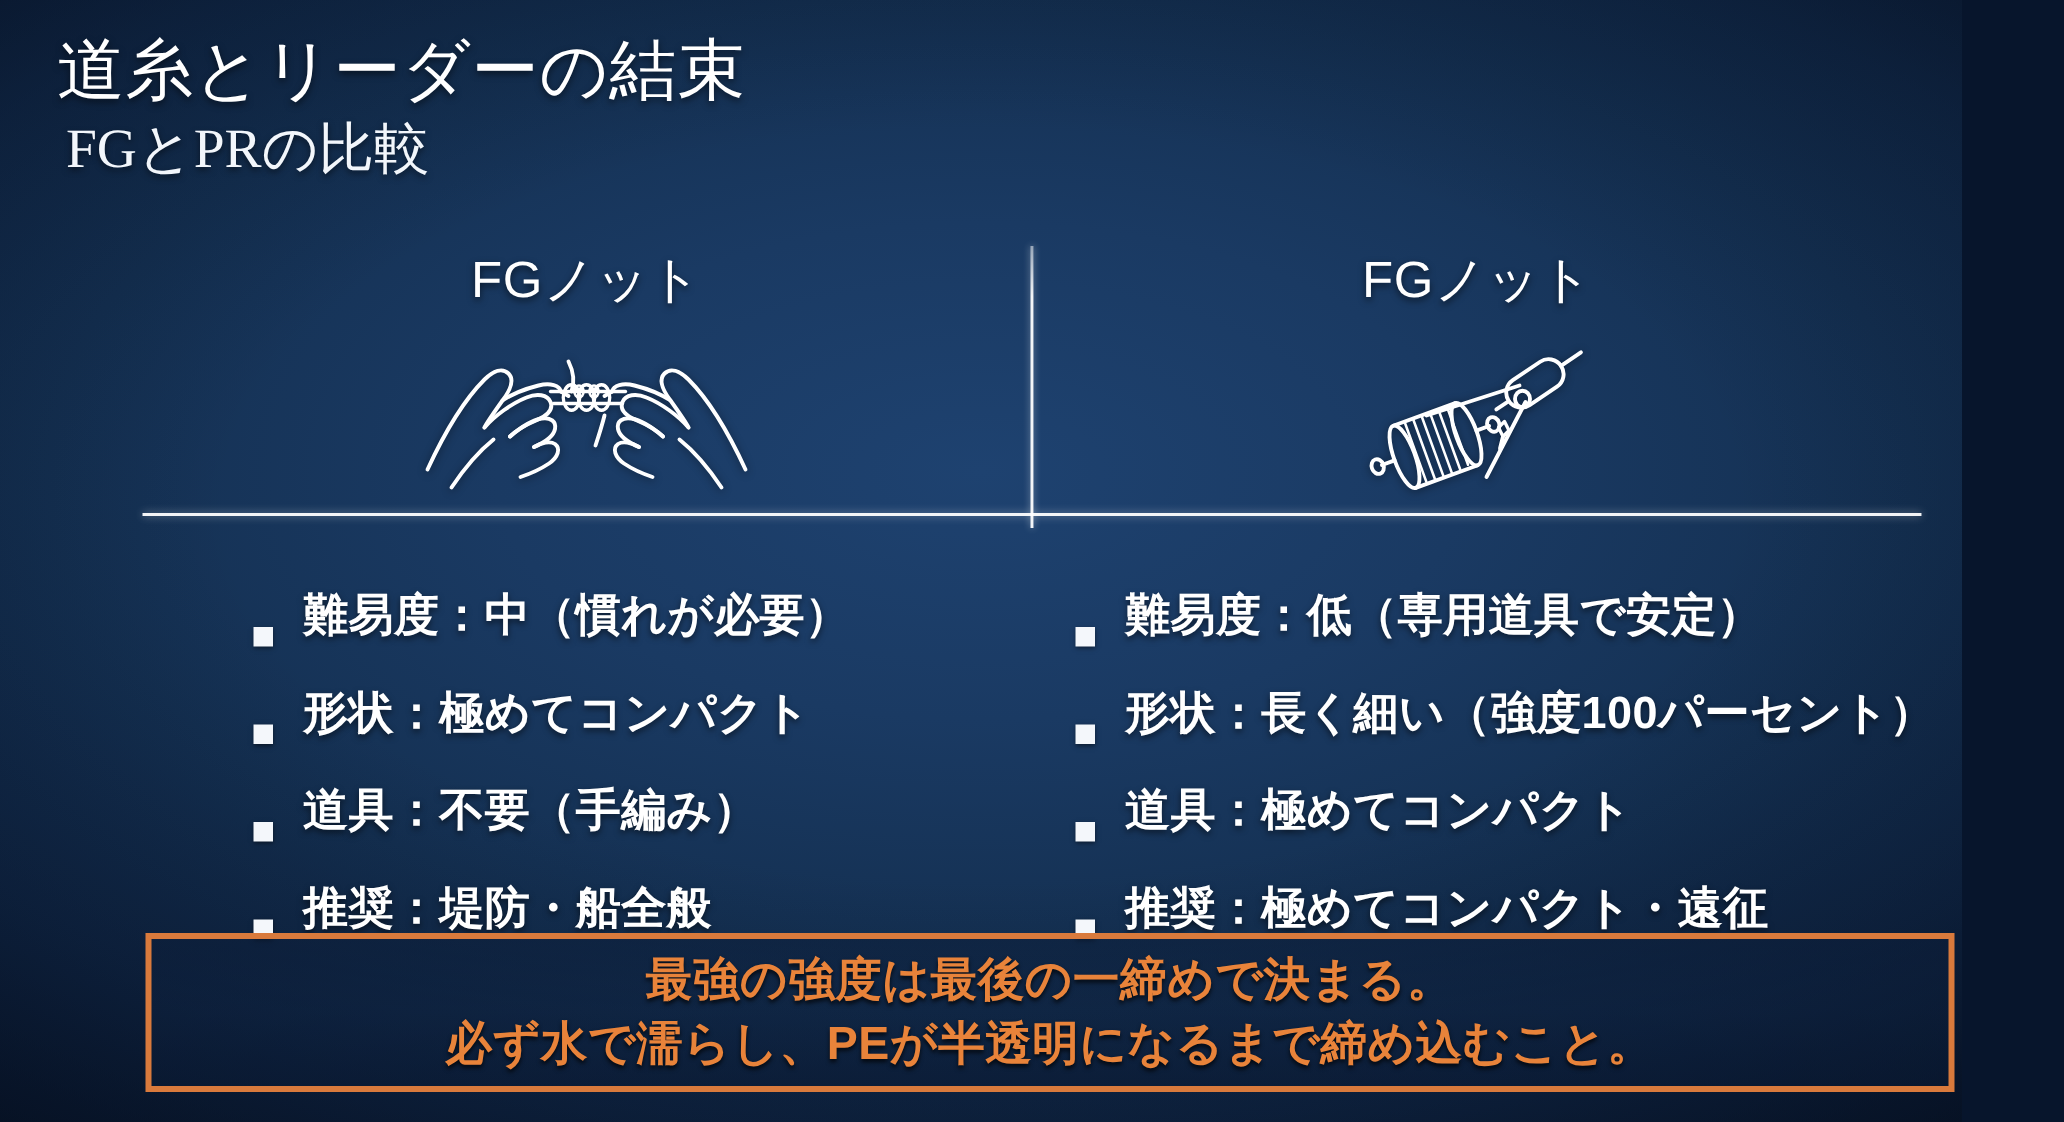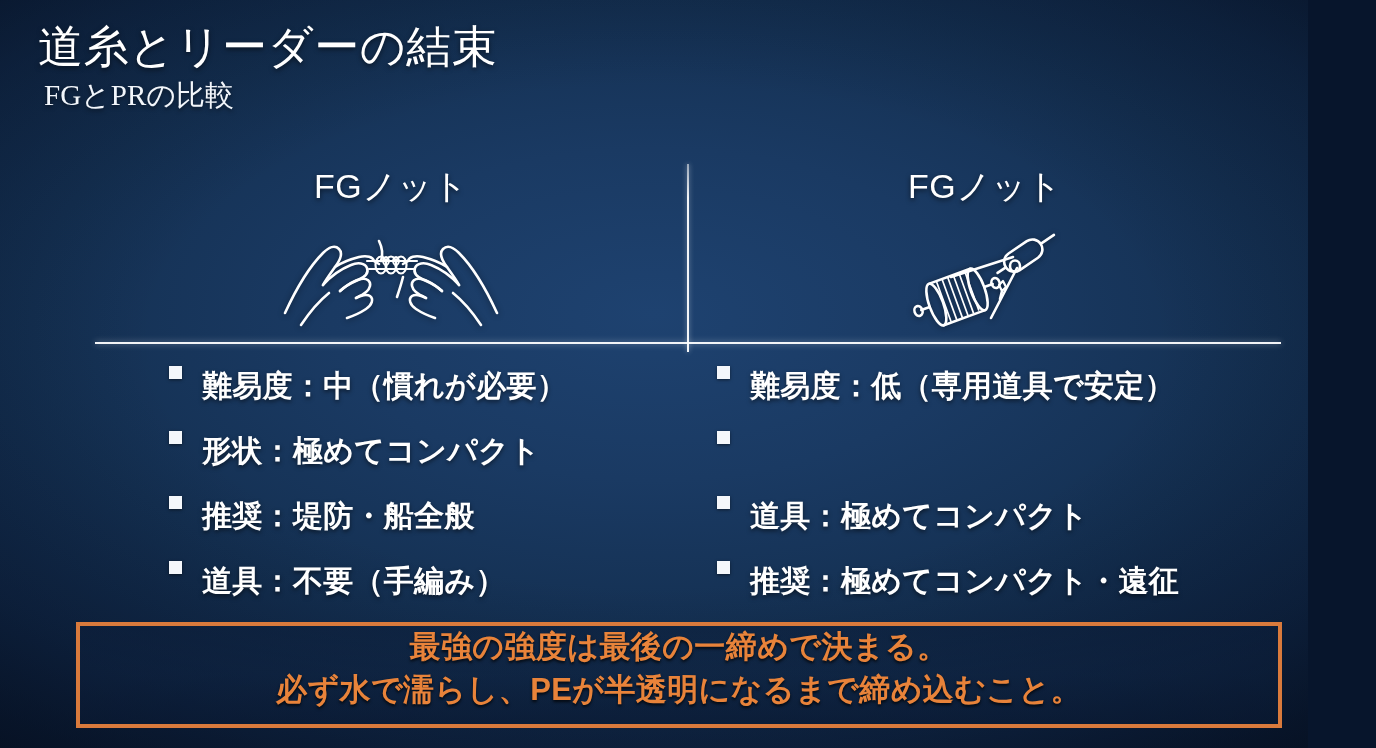--- a/index.html
+++ b/index.html
@@ -50,21 +50,21 @@
     line-height: 1.12;
     font-weight: 400;
     letter-spacing: 0.5px;
     color: #ffffff;
     text-shadow: 0 2px 5px rgba(0,0,0,0.55);
     margin: 0;
     white-space: nowrap;
   }
   .slide-subtitle {
     font-family: "Liberation Serif", "DejaVu Serif", serif;
-    font-size: 29px;
+    font-size: 37px;
     line-height: 1.2;
     font-weight: 400;
     color: #f2f6fb;
     text-shadow: 0 2px 4px rgba(0,0,0,0.5);
     margin: 6px 0 0 6px;
     white-space: nowrap;
   }
 
   
   .compare {
@@ -139,21 +139,21 @@
     width: 100%;
     list-style: none;
     margin: 0;
     padding: 0;
   }
   .col-left  .bullets { padding-left: 74px; }
   .col-right .bullets { padding-left: 28px; }
 
   .bullet {
     display: flex;
-    align-items: flex-start;
+    align-items: flex-end;
     height: 65px;
   }
   .bullet-marker {
     flex: 0 0 auto;
     width: 13px;
     height: 13px;
     background: #f4f7fb;
     margin-right: 20px;
     box-shadow: 0 1px 3px rgba(0,0,0,0.5);
   }
@@ -162,33 +162,34 @@
     font-weight: 700;
     letter-spacing: 0.3px;
     color: #ffffff;
     text-shadow: 0 2px 4px rgba(0,0,0,0.55);
     white-space: nowrap;
   }
 
   
   .callout {
     position: absolute;
-    left: 76px;
+    left: 97px;
     top: 622px;
     width: 1206px;
     height: 106px;
     box-sizing: border-box;
     border: 4px solid #d97a3c;
     background: linear-gradient(180deg,
         rgba(12,30,58,0.55) 0%,
         rgba(14,34,64,0.35) 50%,
         rgba(10,26,52,0.55) 100%);
     display: flex;
     flex-direction: column;
     align-items: center;
+    justify-content: center;
     z-index: 4;
   }
   .callout-line {
     font-size: 31px;
     font-weight: 700;
     line-height: 1.38;
     letter-spacing: 0.4px;
     color: #e8833a;
     text-shadow: 0 2px 3px rgba(0,0,0,0.75);
     white-space: nowrap;
@@ -255,25 +256,25 @@
         <li class="bullet">
           <span class="bullet-marker"></span>
           <span class="bullet-text">難易度：中（慣れが必要）</span>
         </li>
         <li class="bullet">
           <span class="bullet-marker"></span>
           <span class="bullet-text">形状：極めてコンパクト</span>
         </li>
         <li class="bullet">
           <span class="bullet-marker"></span>
+          <span class="bullet-text">道具：不要（手編み）</span>
+        </li>
+        <li class="bullet">
+          <span class="bullet-marker"></span>
           <span class="bullet-text">推奨：堤防・船全般</span>
-        </li>
-        <li class="bullet">
-          <span class="bullet-marker"></span>
-          <span class="bullet-text">道具：不要（手編み）</span>
         </li>
       </ul>
     </div>
 
     <div class="col col-right">
 
       <div class="col-head">FGノット</div>
 
       <div class="col-art">
         <span>
@@ -314,20 +315,21 @@
         </span>
       </div>
 
       <ul class="bullets">
         <li class="bullet">
           <span class="bullet-marker"></span>
           <span class="bullet-text">難易度：低（専用道具で安定）</span>
         </li>
         <li class="bullet">
           <span class="bullet-marker"></span>
+          <span class="bullet-text">形状：長く細い（強度100パーセント）</span>
         </li>
         <li class="bullet">
           <span class="bullet-marker"></span>
           <span class="bullet-text">道具：極めてコンパクト</span>
         </li>
         <li class="bullet">
           <span class="bullet-marker"></span>
           <span class="bullet-text">推奨：極めてコンパクト・遠征</span>
         </li>
       </ul>

